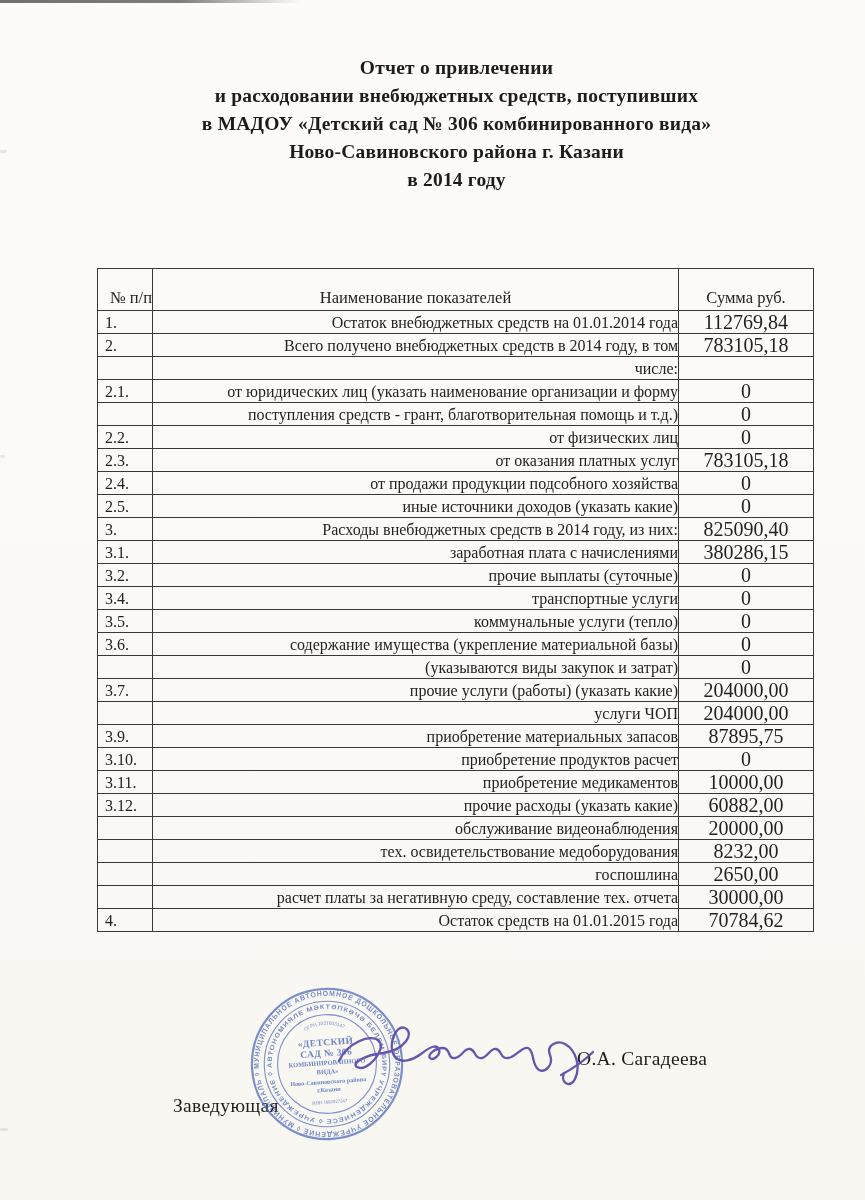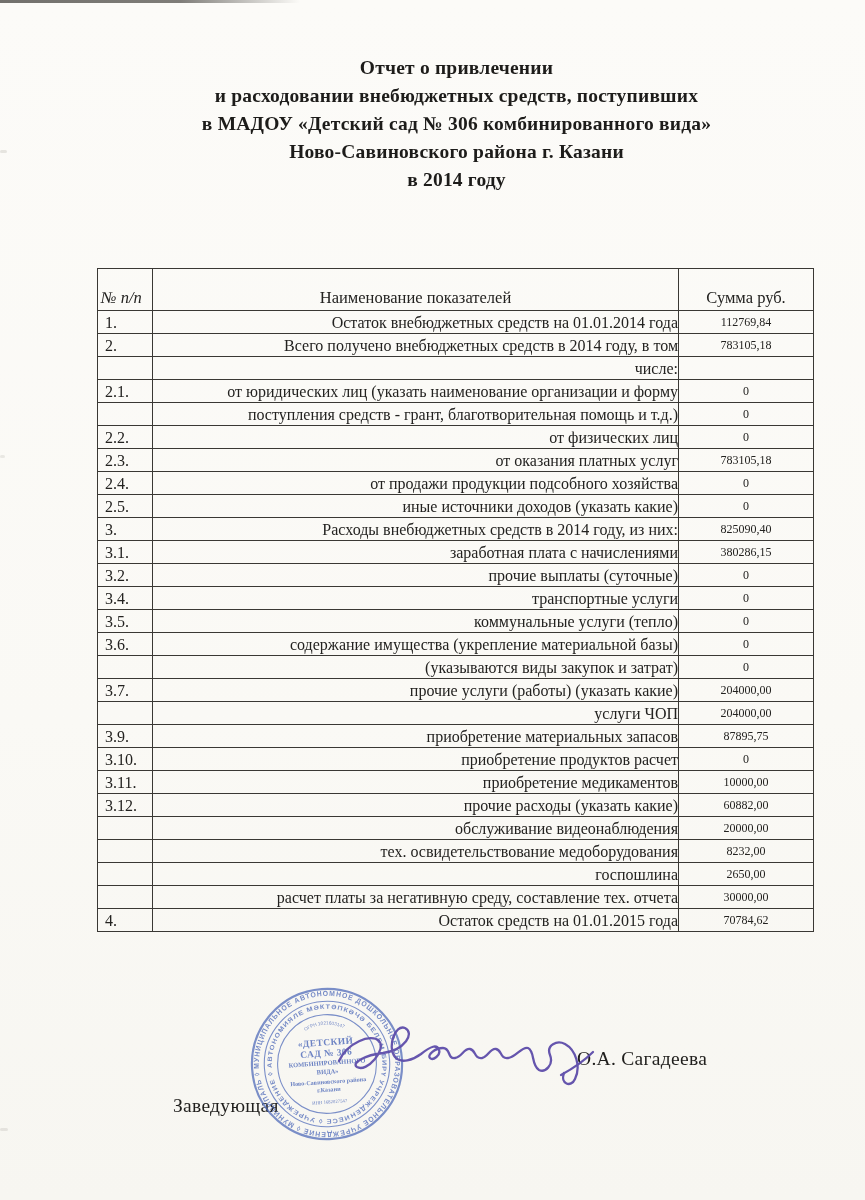--- a/index.html
+++ b/index.html
@@ -44,27 +44,27 @@
   table.report-table th, table.report-table td {
     border:1px solid #3a3834; overflow:hidden; white-space:nowrap;
   }
   col.c-num  { width:55px; }
   col.c-name { width:526px; }
   col.c-sum  { width:135px; }
   thead th {
     height:42px; vertical-align:bottom; font-weight:normal;
     padding-bottom:2px; font-size:16.5px;
   }
-  thead th.col-num  { text-align:left; padding-left:3px;font-style:italic; }
+  thead th.col-num  { text-align:right; padding-left:3px; }
   thead th.col-name { text-align:center; }
   thead th.col-sum  { }
   tbody td { height:23px; line-height:21px; vertical-align:middle; }
   tbody td.col-num  { text-align:left; padding-left:7px; }
   tbody td.col-name { text-align:right; padding-left:6px; }
-  tbody td.col-sum  { text-align:center; font-size:12px; }
+  tbody td.col-sum  { text-align:center; font-size:20px; }
 
   
   .sign-role {
     position:absolute; left:173px; top:1048px;
     font-size:19.5px; letter-spacing:.3px; z-index:1;margin-top:47px;
   }
   .sign-name {
     position:absolute; left:577px; top:1048px;
     font-size:19.5px; letter-spacing:.3px; z-index:1;
   }

